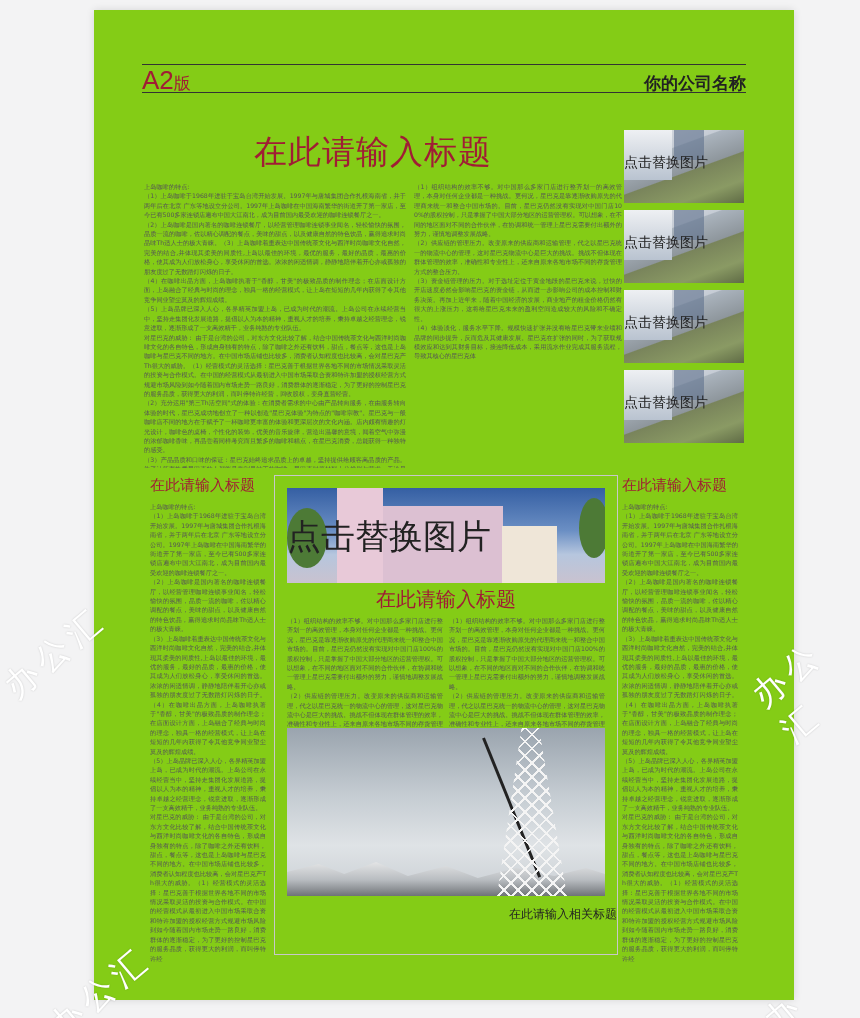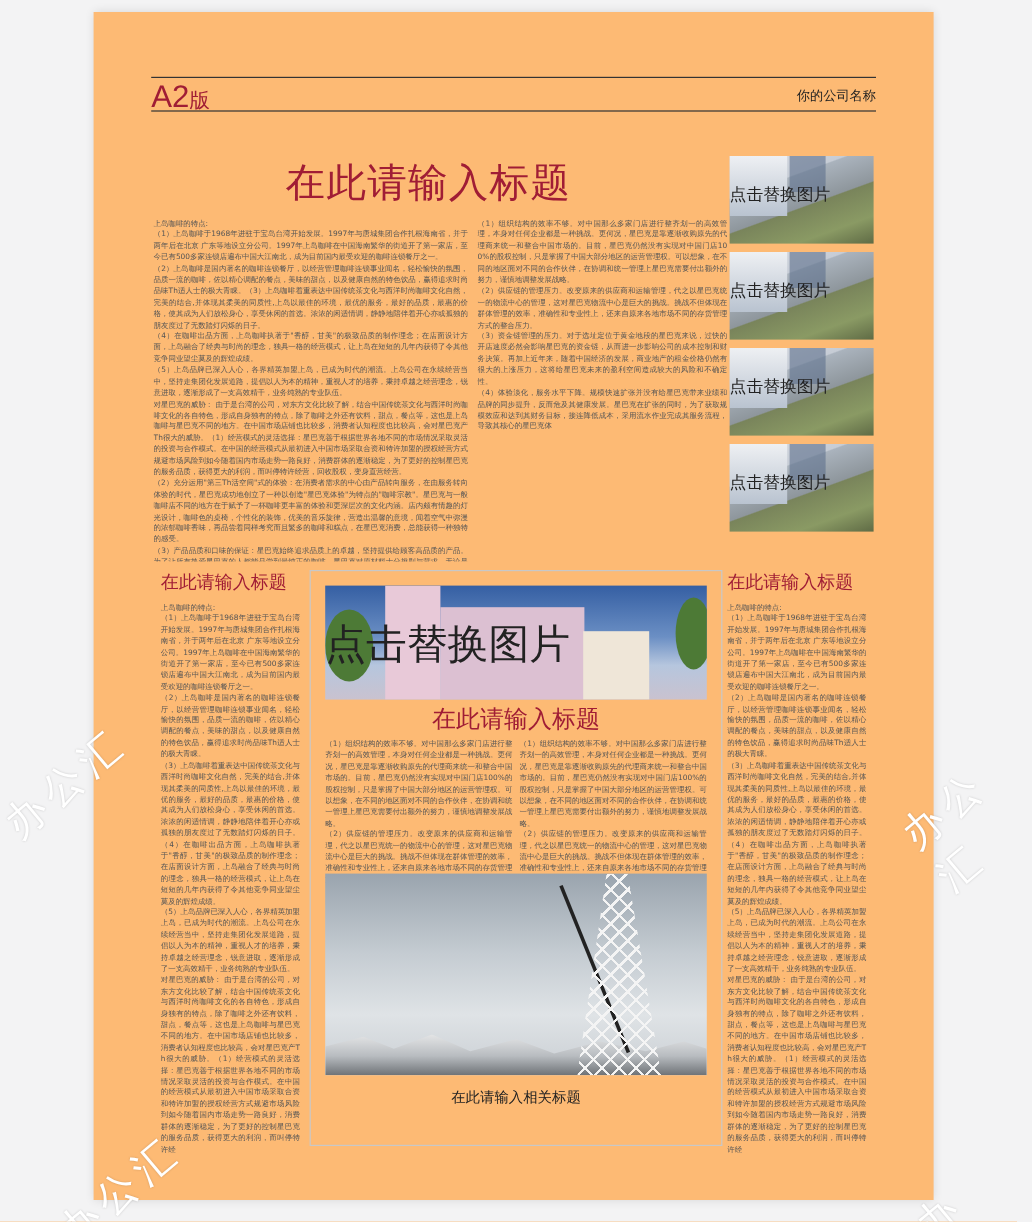--- a/index.html
+++ b/index.html
@@ -1,22 +1,22 @@
 <!DOCTYPE html>
 <html><head>
 <meta charset="utf-8">
 <style>
   html, body { margin:0; padding:0; }
   body { width:860px; height:1018px; background:#f3f3f4; position:relative; overflow:hidden; font-family:"DejaVu Sans", sans-serif; }
-  .page { position:absolute; left:78px; top:10px; width:700px; height:990px; background:#fdba74; box-shadow:0 0 8px rgba(0,0,0,0.12); }
+  .page { position:absolute; left:94px; top:10px; width:700px; height:990px; background:#84cc16; box-shadow:0 0 8px rgba(0,0,0,0.12); }
   .wm { position:absolute; color:#fff; font-size:34px; transform:rotate(-40deg); text-shadow:0 0 2px rgba(0,0,0,0.18); letter-spacing:6px; z-index:5; pointer-events:none; }
   .hdr-line { position:absolute; left:48px; width:604px; height:1px; background:#333; }
   .edition { position:absolute; left:48px; top:55px; color:#a01d35; font-size:26px; line-height:30px; font-family:"Liberation Sans", sans-serif; }
   .edition small { font-size:17px; }
-  .company { position:absolute; right:48px; top:62px; color:#222; font-size:11px; font-family:"Liberation Sans", sans-serif; }
+  .company { position:absolute; right:48px; top:62px; color:#222; font-size:17px; font-family:"Liberation Sans", sans-serif;font-weight:bold; }
   .red-title { color:#a01d35; font-family:Liberation Serif, serif; }
   .main-title { position:absolute; left:160px; top:120px; font-size:33px; letter-spacing:1px; }
   .txt { font-size:6.2px; line-height:9.4px; color:#555; text-align:justify; word-break:break-all; }
   .top-left { position:absolute; left:50px; top:172px; width:262px; height:286px; overflow:hidden; }
   .top-mid { position:absolute; left:320px; top:172px; width:208px; height:286px; overflow:hidden; }
   .thumbs { position:absolute; left:530px; top:120px; width:120px; }
   .thumb { width:120px; height:73px; margin-bottom:7px; position:relative; overflow:hidden;
     background: linear-gradient(160deg,#d9dde4 0%,#c6ccd5 30%,#aab3bd 31%,#8e969c 55%,#79845b 56%,#8a9a64 80%,#5f6b45 100%); }
   .thumb::before { content:""; position:absolute; left:0; top:0; width:48px; height:50px; background:linear-gradient(180deg,#eef0f3,#b9c3d0); }
   .thumb::after { content:""; position:absolute; left:50px; top:0; width:30px; height:30px; background:#5e6f8c; opacity:.6; }
@@ -34,21 +34,21 @@
   .cc { position:absolute; top:140px; width:156px; height:188px; overflow:hidden; }
   .tower-img { position:absolute; left:12px; top:252px; width:318px; height:168px; overflow:hidden;
     background: linear-gradient(180deg,#9aa4ae 0%,#c5ccd2 40%,#dfe3e6 70%,#c9ced3 100%); }
   .mountains { position:absolute; left:0; bottom:0; width:100%; height:40px;
     background: linear-gradient(180deg,#f2f2f2 0%,#b8bcc0 60%,#6f7377 100%);
     clip-path: polygon(0 40%,10% 20%,18% 45%,28% 15%,38% 50%,50% 25%,60% 55%,72% 30%,84% 50%,94% 30%,100% 45%,100% 100%,0 100%); }
   .tower { position:absolute; left:210px; top:0; width:70px; height:168px;
     background: repeating-linear-gradient(45deg,transparent 0 8px,#f4f4f4 8px 10px), repeating-linear-gradient(-45deg,transparent 0 8px,#f4f4f4 8px 10px);
     clip-path: polygon(35% 0,60% 0,100% 100%,0 100%); }
   .crane { position:absolute; left:195px; top:10px; width:3px; height:150px; background:#222; transform:rotate(-22deg); transform-origin:top; }
-  .caption { position:absolute; left:0; right:0; top:430px; text-align:center; font-size:12px; color:#222; font-family:"Liberation Sans", sans-serif; }
+  .caption { position:absolute; left:0; right:0; top:430px; text-align:right; font-size:12px; color:#222; font-family:"Liberation Sans", sans-serif; }
 </style>
 </head>
 <body>
 
 <div class="wm" style="left:-5px;top:630px;">办公汇</div>
 <div class="wm" style="left:760px;top:640px;">办公汇</div>
 <div class="wm" style="left:790px;top:970px;">办公汇</div>
 <div class="wm" style="left:40px;top:970px;">办公汇</div>
 
 <div class="page">

